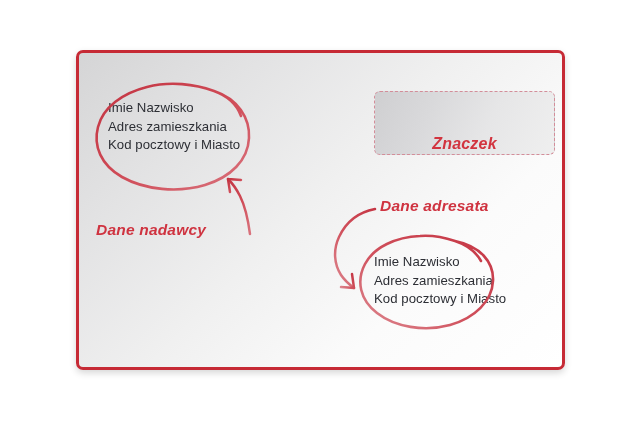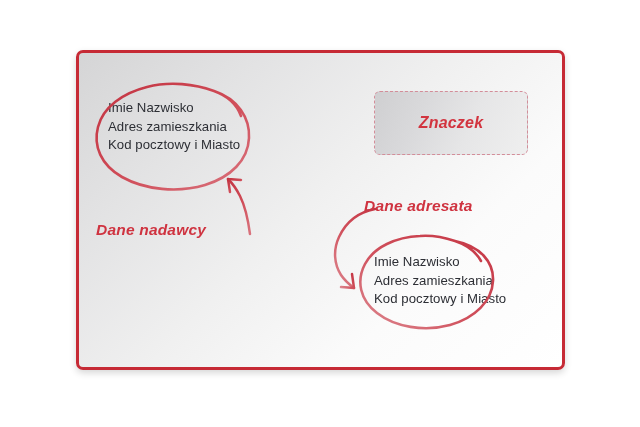--- a/index.html
+++ b/index.html
@@ -55,37 +55,37 @@
   .red-label {
     position: absolute;
     color: #cf3340;
     font-weight: bold;
     font-style: italic;
     font-size: 15.5px;
     white-space: nowrap;
     letter-spacing: 0.2px;
   }
   #sender-label    { left: 96px; top: 221px; }
-  #recipient-label { left: 364px; top: 197px; }
+  #recipient-label { left: 380px; top: 197px; }
 
   
   #stamp-box {
     position: absolute;
     left: 374px;
     top: 91px;
-    width: 154px;
+    width: 181px;
     height: 64px;
     box-sizing: border-box;
     border: 1.6px dashed #d38d99;
     border-radius: 6px;
     background: linear-gradient(115deg, #cfcfd1 0%, #d9d9db 30%, #e6e6e7 62%, #efefef 100%);
     display: flex;
-    flex-direction: row;
+    flex-direction: column;
     align-items: center;
-    justify-content: center;
+    justify-content: flex-end;
   }
   #stamp-box .stamp-line {
     color: #d2343f;
     font-weight: bold;
     font-style: italic;
     font-size: 16px;
     line-height: 20px;
     letter-spacing: 0.2px;
   }
 </style>

